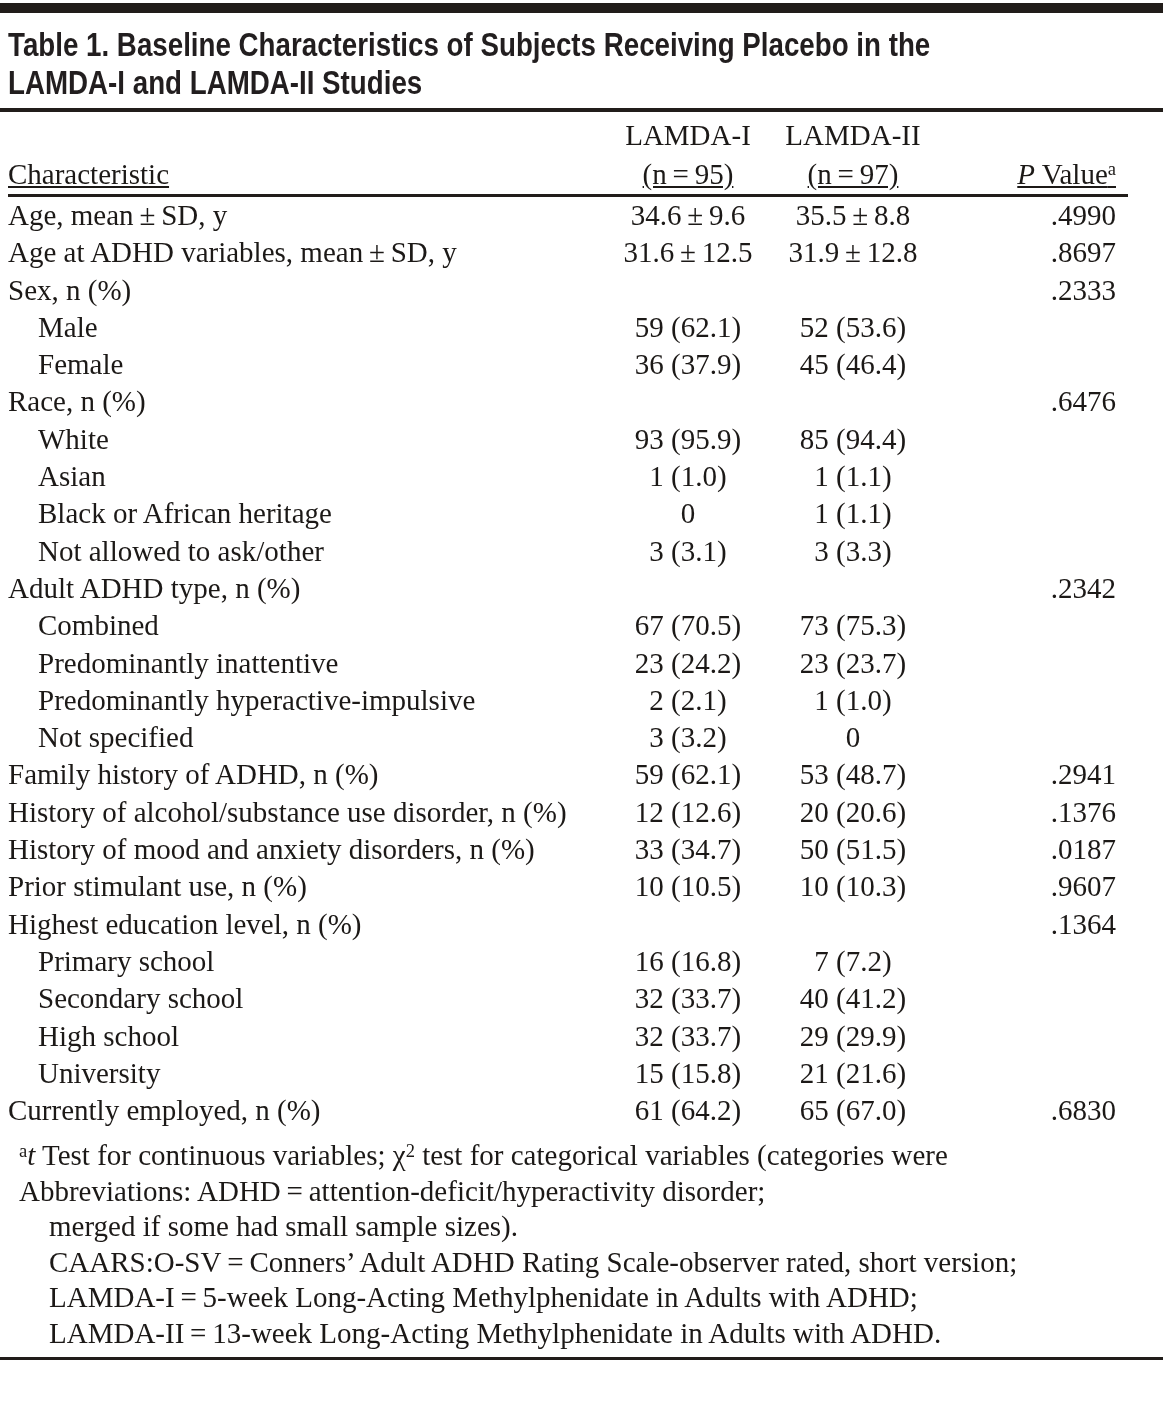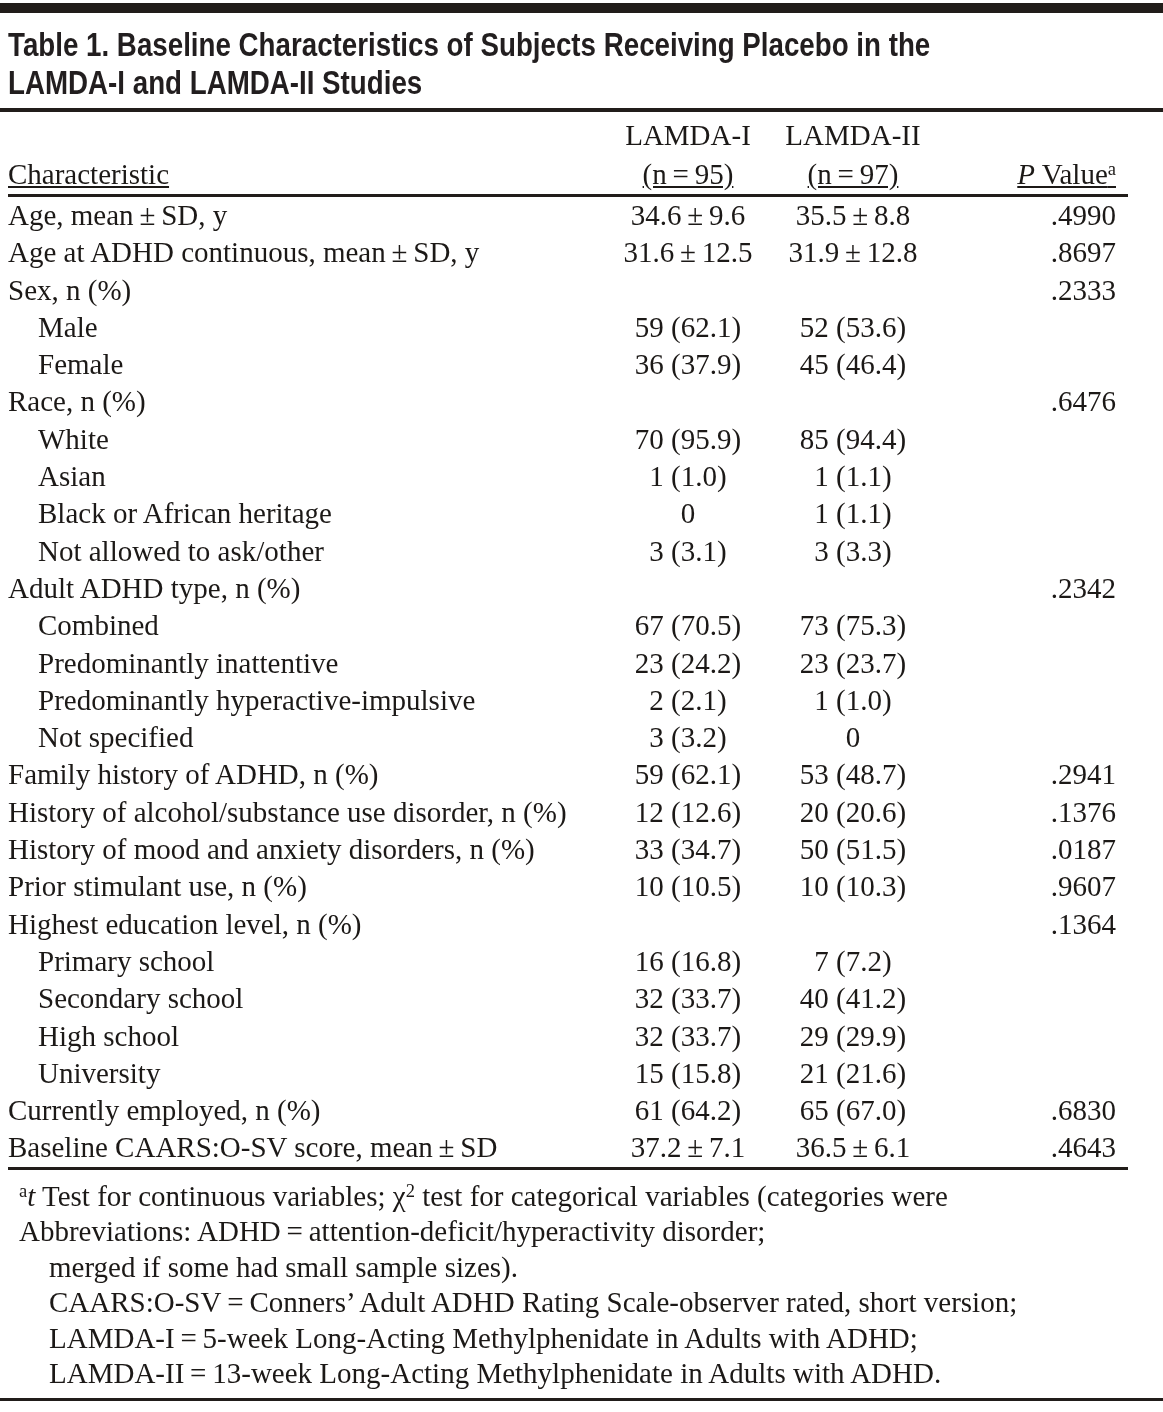--- a/index.html
+++ b/index.html
@@ -114,21 +114,21 @@
       </tr>
     </thead>
     <tbody>
       <tr>
           <td class="colLabel">Age, mean ± SD, y</td>
           <td>34.6 ± 9.6</td>
           <td>35.5 ± 8.8</td>
           <td class="colP">.4990</td>
         </tr>
       <tr>
-          <td class="colLabel">Age at ADHD continuous, mean ± SD, y</td>
+          <td class="colLabel">Age at ADHD variables, mean ± SD, y</td>
           <td>31.6 ± 12.5</td>
           <td>31.9 ± 12.8</td>
           <td class="colP">.8697</td>
         </tr>
       <tr>
           <td class="colLabel">Sex, n (%)</td>
           <td></td>
           <td></td>
           <td class="colP">.2333</td>
         </tr>
@@ -145,21 +145,21 @@
           <td class="colP"></td>
         </tr>
       <tr>
           <td class="colLabel">Race, n (%)</td>
           <td></td>
           <td></td>
           <td class="colP">.6476</td>
         </tr>
       <tr>
           <td class="colLabel sub">White</td>
-          <td>70 (95.9)</td>
+          <td>93 (95.9)</td>
           <td>85 (94.4)</td>
           <td class="colP"></td>
         </tr>
       <tr>
           <td class="colLabel sub">Asian</td>
           <td>1 (1.0)</td>
           <td>1 (1.1)</td>
           <td class="colP"></td>
         </tr>
       <tr>
@@ -256,26 +256,20 @@
           <td class="colLabel sub">University</td>
           <td>15 (15.8)</td>
           <td>21 (21.6)</td>
           <td class="colP"></td>
         </tr>
       <tr>
           <td class="colLabel">Currently employed, n (%)</td>
           <td>61 (64.2)</td>
           <td>65 (67.0)</td>
           <td class="colP">.6830</td>
-        </tr>
-      <tr class="last">
-          <td class="colLabel">Baseline CAARS:O-SV score, mean ± SD</td>
-          <td>37.2 ± 7.1</td>
-          <td>36.5 ± 6.1</td>
-          <td class="colP">.4643</td>
         </tr>
     </tbody>
   </table>
 
   <div class="footnotes">
     <div class="fn-line"><sup>a</sup><span class="it">t</span><span> Test for continuous variables; χ</span><sup>2</sup><span> test for categorical variables (categories were</span></div>
     <div class="fn-line"><span>Abbreviations: ADHD = attention-deficit/hyperactivity disorder;</span></div>
     <div class="fn-line indent"><span>merged if some had small sample sizes).</span></div>
     <div class="fn-line indent"><span>CAARS:O-SV = Conners’ Adult ADHD Rating Scale-observer rated, short version;</span></div>
     <div class="fn-line indent"><span>LAMDA-I = 5-week Long-Acting Methylphenidate in Adults with ADHD;</span></div>

